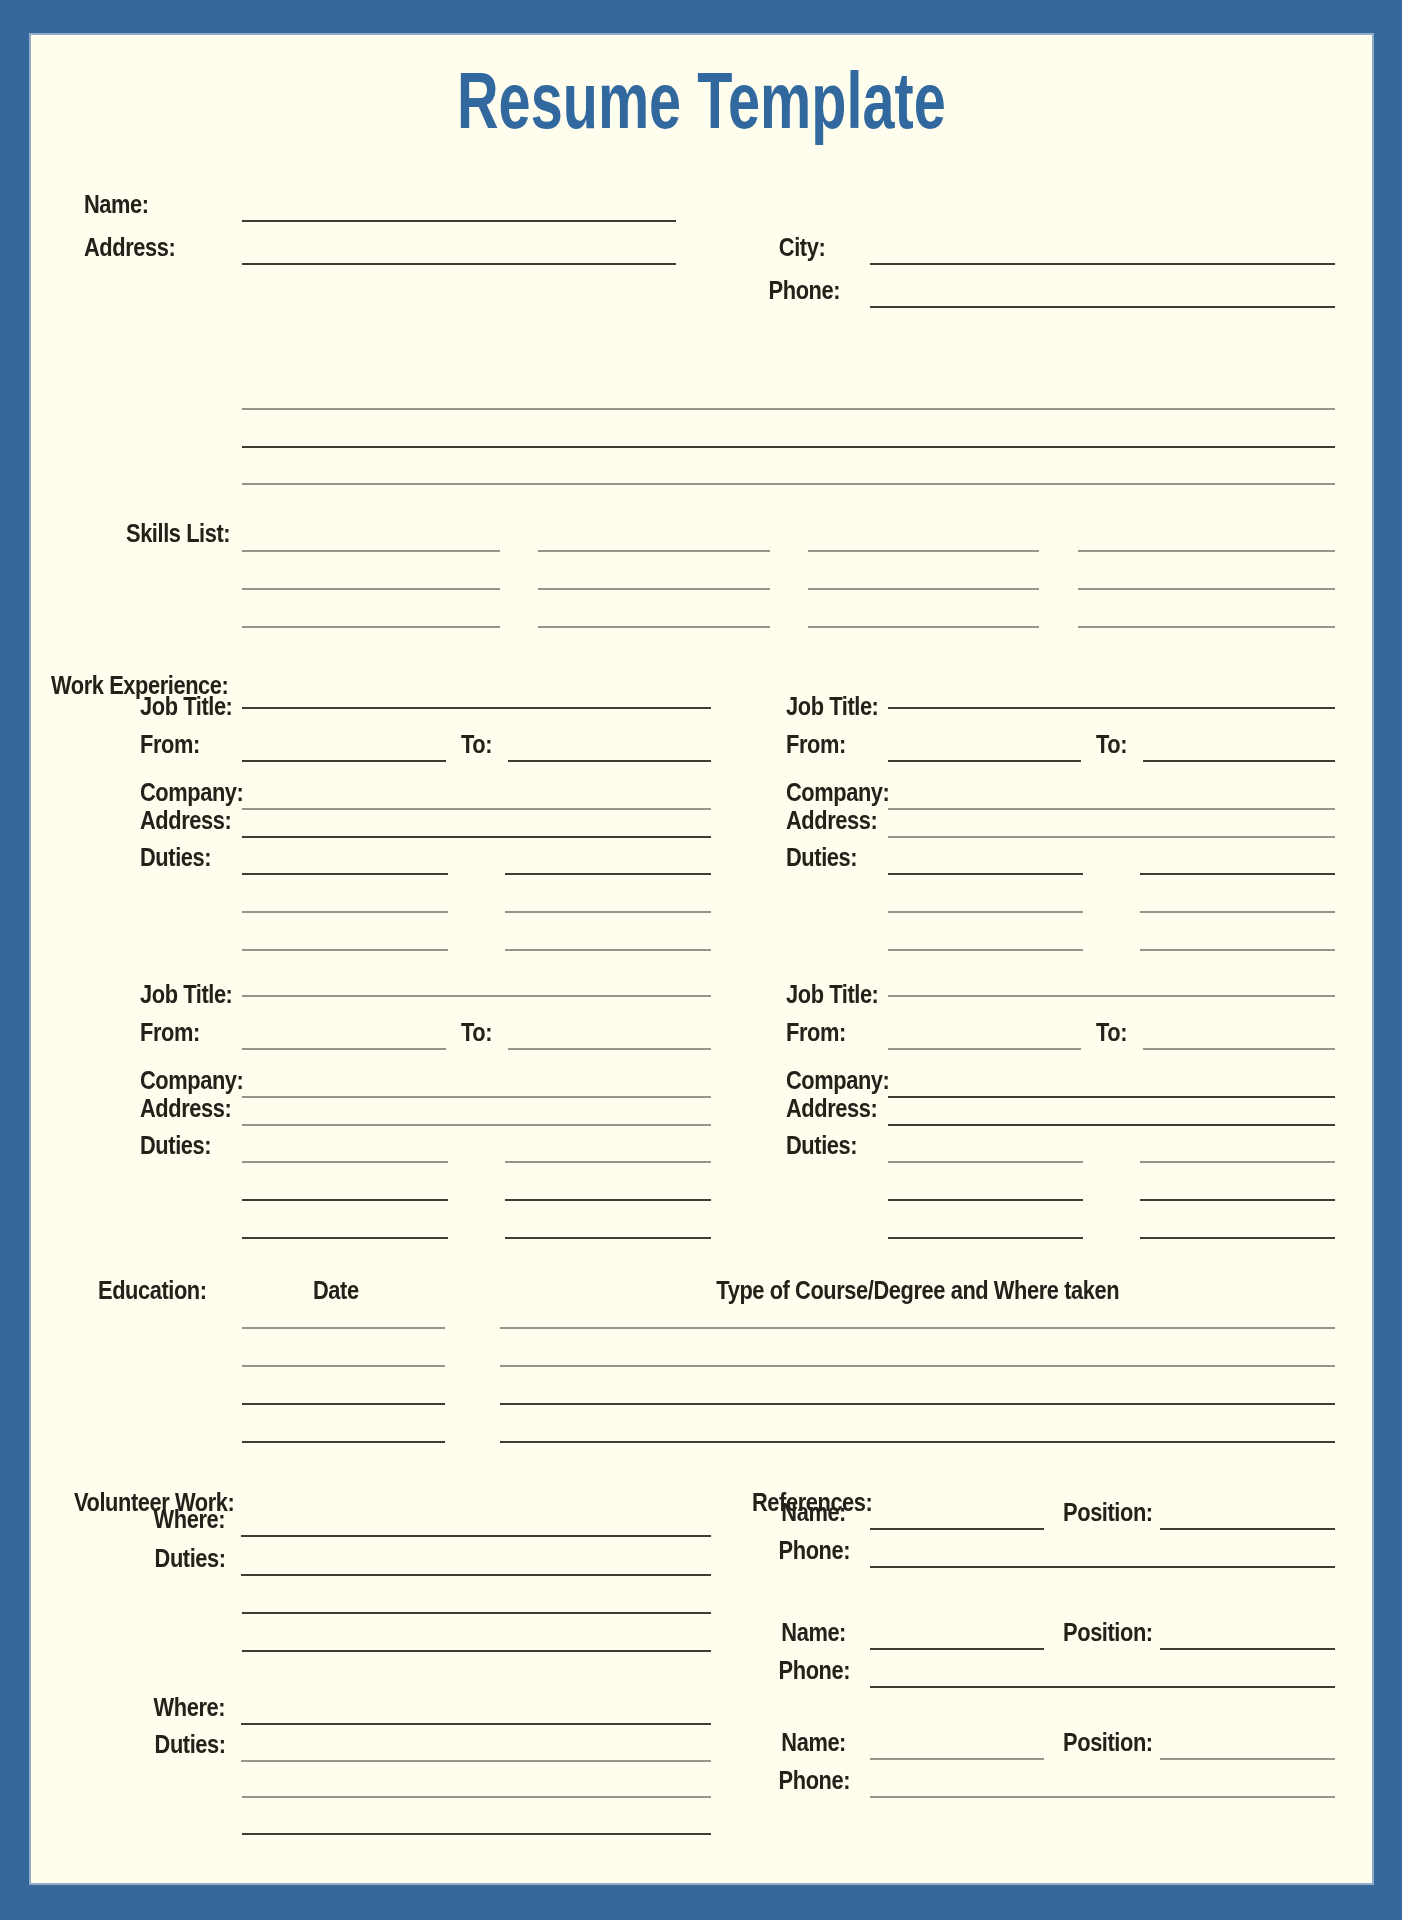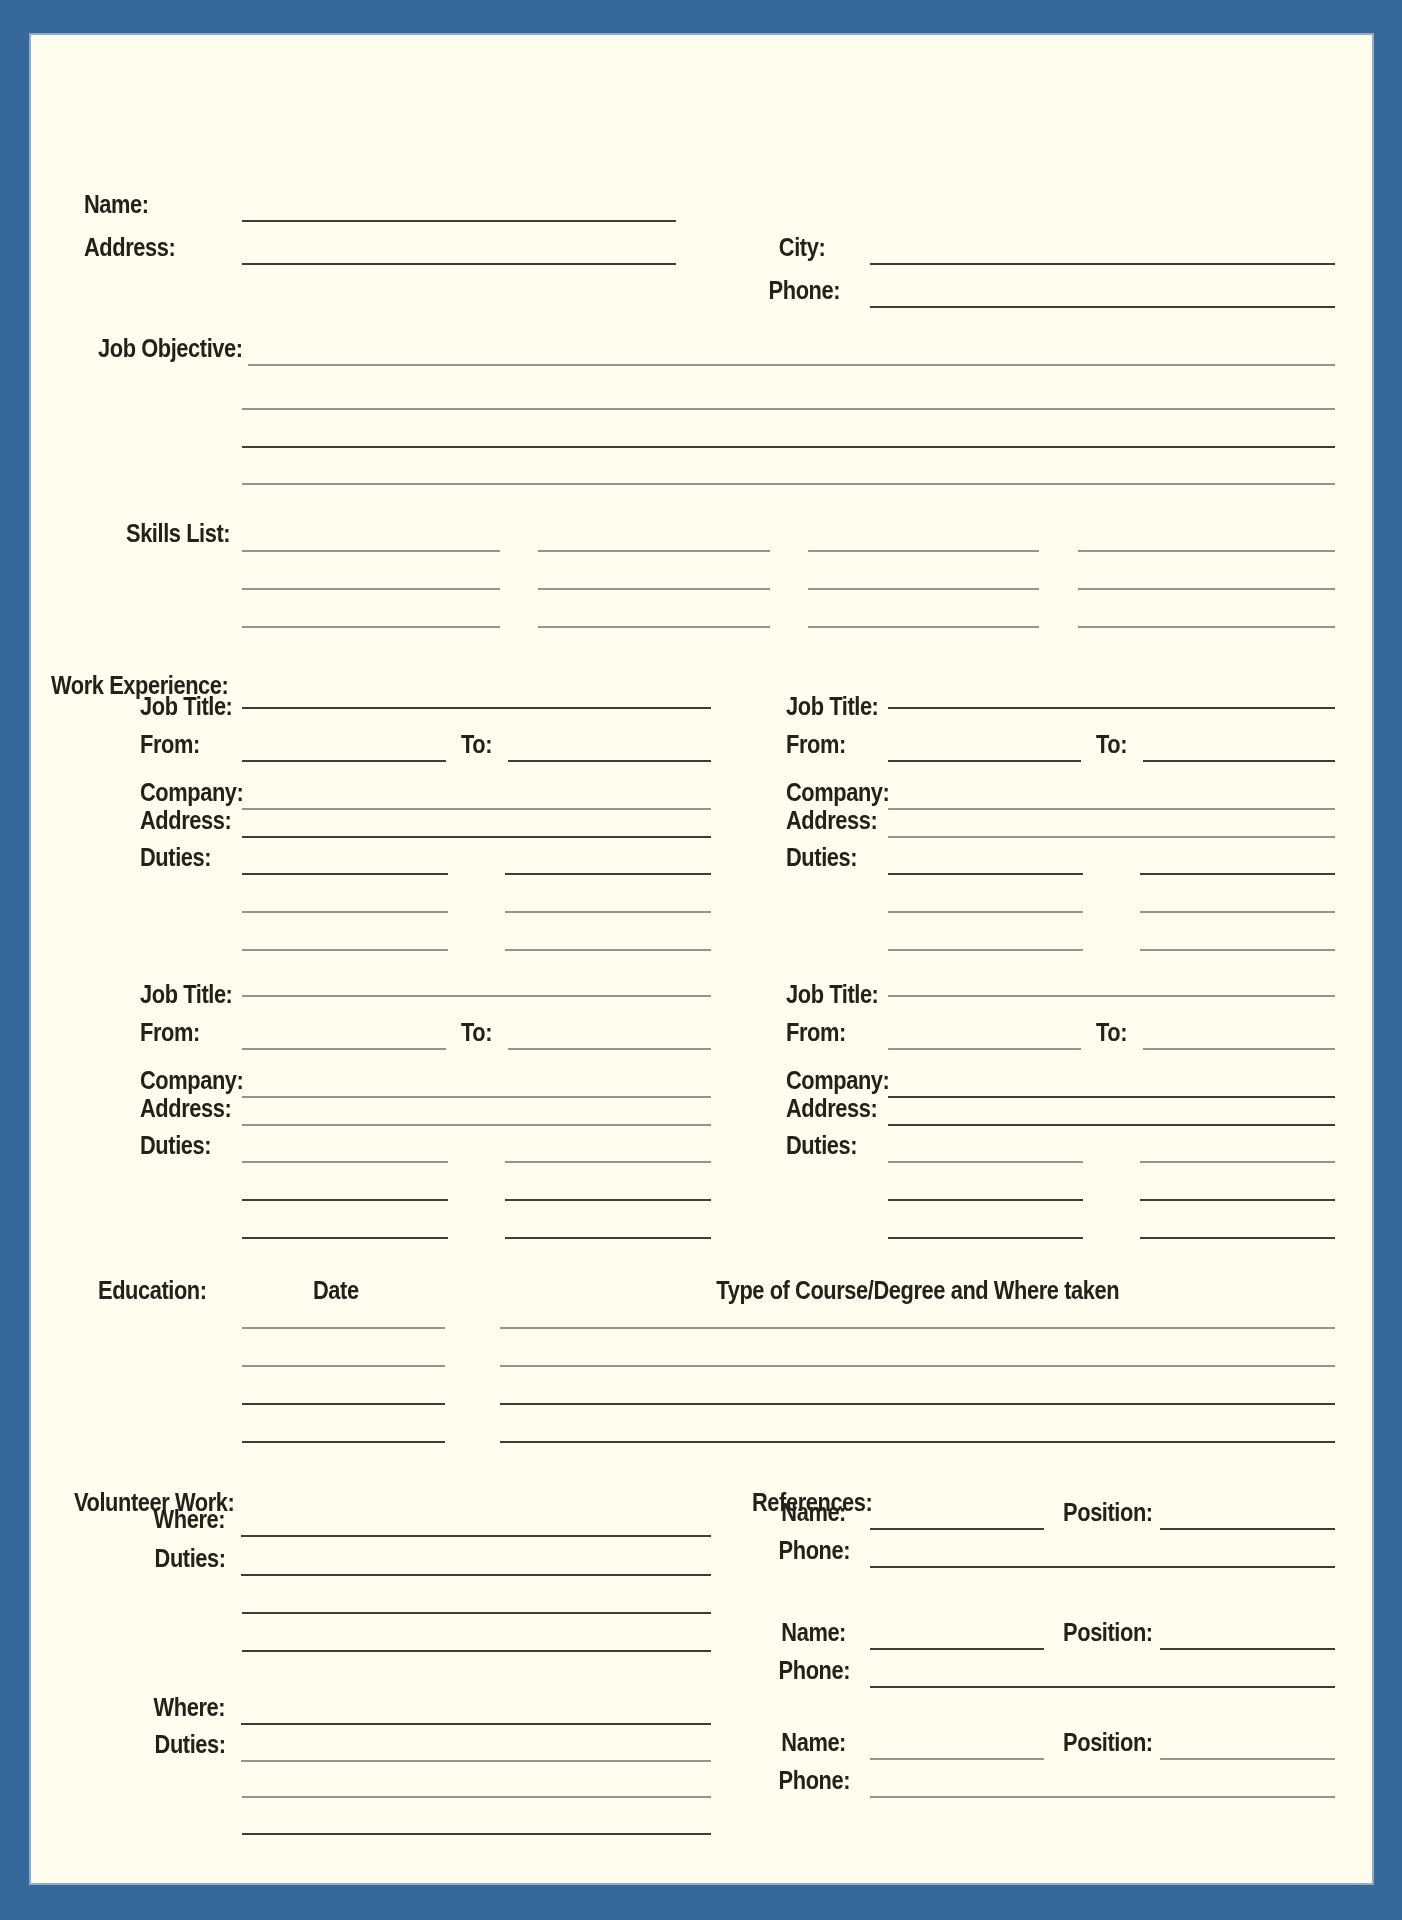--- a/index.html
+++ b/index.html
@@ -49,42 +49,39 @@
   .job .r{left:0;right:0;}
   .job .lb.col{width:96px;}
   .jt1{top:0;align-items:center;} .jt2{top:37px;} .jt3{top:85px;} .jt4{top:113px;}
   .jt5{top:150px;} .jt6{top:188px;} .jt7{top:226px;}
 </style>
 </head>
 <body>
 
 <div class="page">
 
+  <div class="title"><span class="c">Resume Template</span></div>
 
   <div class="r" style="left:53px;top:153px;width:592px">
     <span class="lb w152"><span class="c">Name:</span></span>
     <div class="ln"></div>
   </div>
   <div class="r" style="left:53px;top:196px;width:592px">
     <span class="lb w152"><span class="c">Address:</span></span>
     <div class="ln"></div>
   </div>
   <div class="r" style="left:700px;top:196px;width:604px">
     <span class="lb w133 ra"><span class="c">City:</span></span>
     <div class="ln"></div>
   </div>
   <div class="r" style="left:700px;top:239px;width:604px">
     <span class="lb w133 ra"><span class="c">Phone:</span></span>
     <div class="ln"></div>
   </div>
 
-  <div class="r" style="left:67px;top:297px;width:1237px">
-    <span class="lb w144"><span class="c">Job Objective:</span></span>
-    <div class="ln g"></div>
-  </div>
   <div class="hl g" style="left:211px;top:373px;width:1093px"></div>
   <div class="hl" style="left:211px;top:411px;width:1093px"></div>
   <div class="hl g" style="left:211px;top:448px;width:1093px"></div>
 
   <div class="sec" style="left:95px;top:483px"><span class="c">Skills List:</span></div>
   <div class="hl g" style="left:211px;top:515px;width:258px"></div>
   <div class="hl g" style="left:507px;top:515px;width:232px"></div>
   <div class="hl g" style="left:777px;top:515px;width:231px"></div>
   <div class="hl g" style="left:1047px;top:515px;width:257px"></div>
   <div class="hl g" style="left:211px;top:553px;width:258px"></div>

